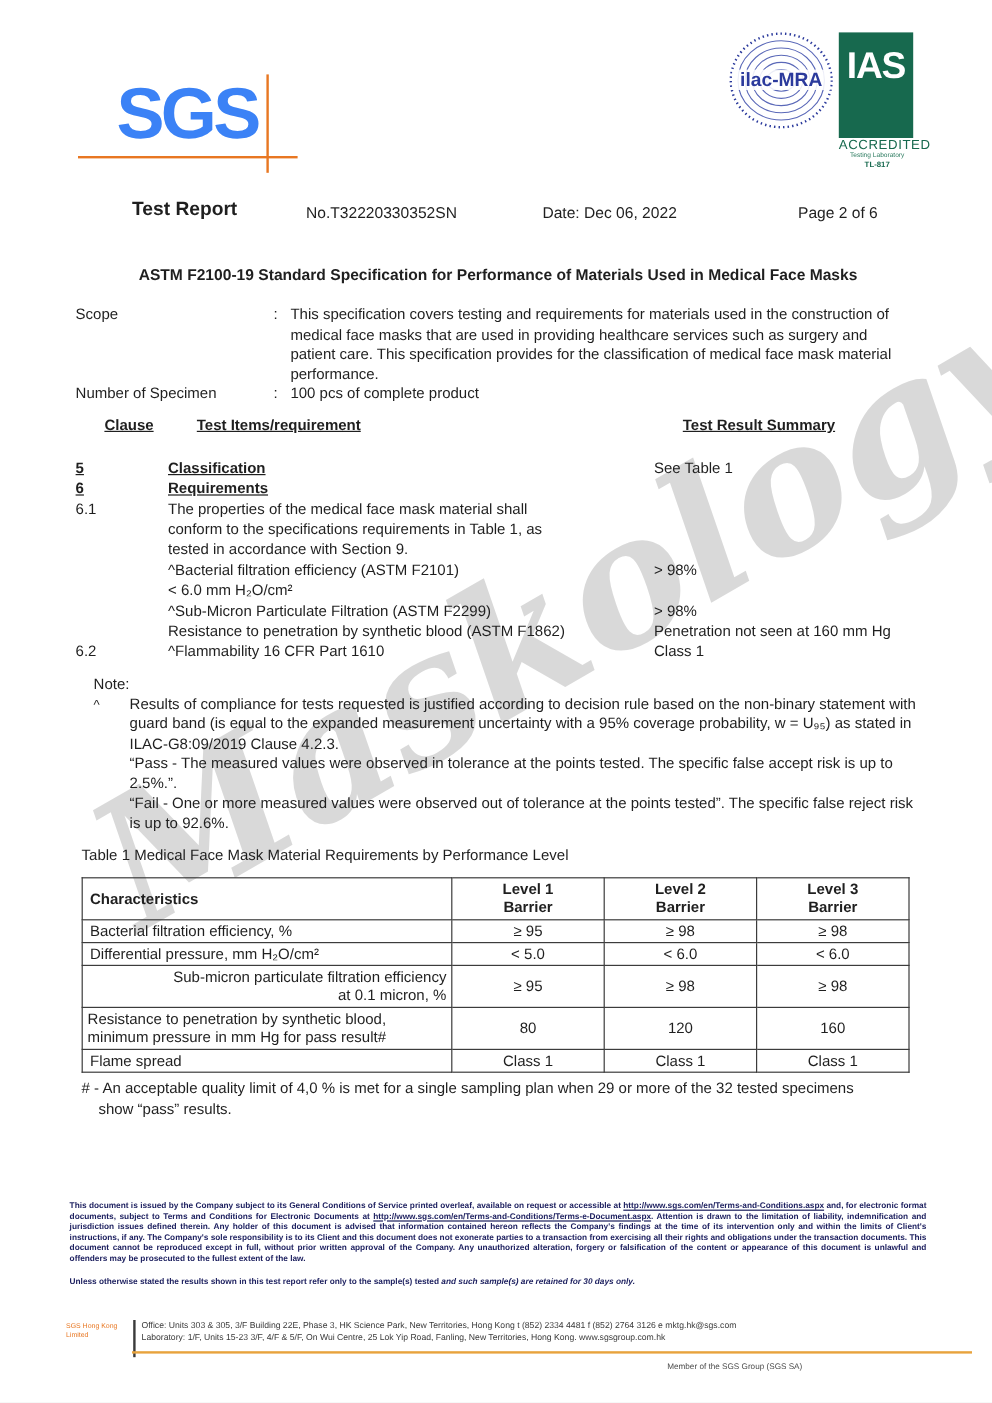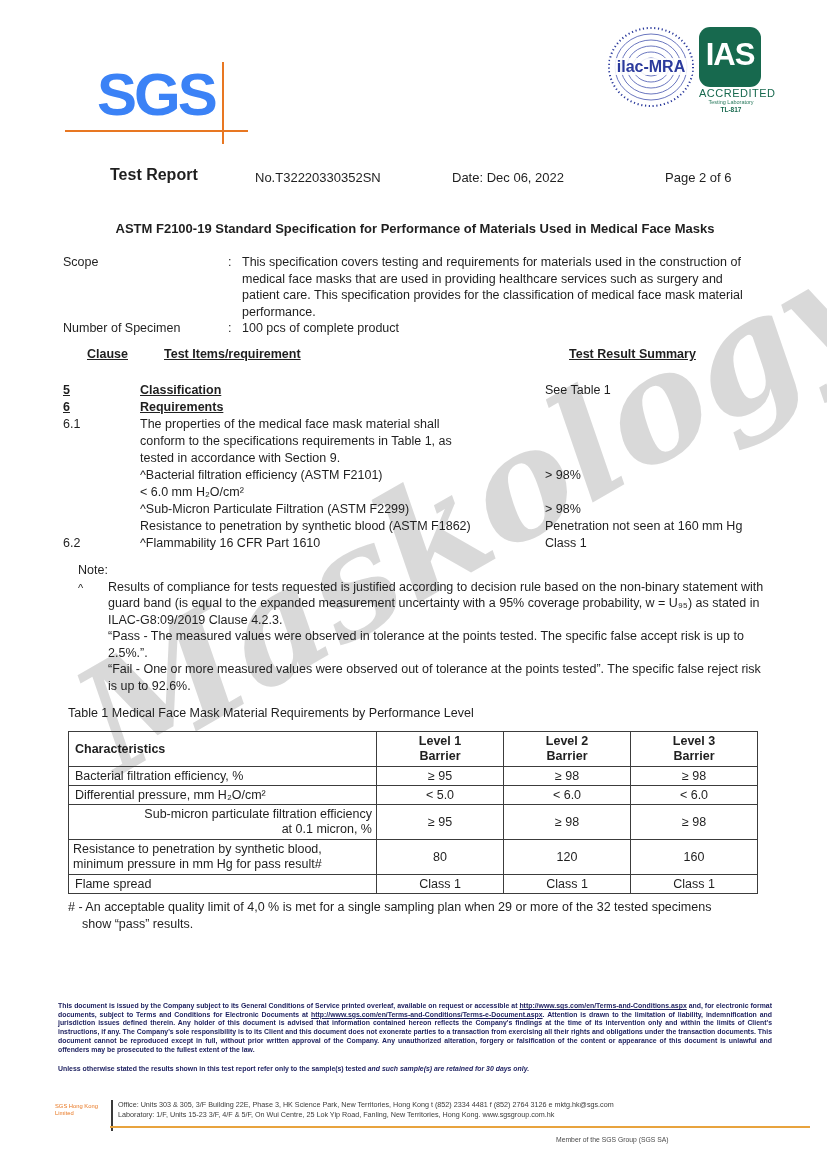--- a/index.html
+++ b/index.html
@@ -20,23 +20,23 @@
   
   .sgs-logo-text {
     position:absolute; left:97px; top:60px;
     font-size:60px; font-weight:bold; letter-spacing:-3px; color:#3b82f6;
   }
   .sgs-hline { position:absolute; left:65px; top:130px; width:183px; height:2px; background:#e87722; }
   .sgs-vline { position:absolute; left:222px; top:62px; width:2px; height:82px; background:#e87722; }
   .ilac-logo { position:absolute; left:606px; top:26px; }
   .ias-wrap { position:absolute; left:699px; top:27px; width:64px; text-align:center; }
   .ias-box {
-    width:62px; height:60px; background:#17694e; color:#ffffff;
+    width:62px; height:88px; background:#17694e; color:#ffffff;
     display:flex; align-items:flex-start; justify-content:center;
-    font-size:31px; font-weight:bold; letter-spacing:-1px; padding-top:10px;border-radius:11px;
+    font-size:31px; font-weight:bold; letter-spacing:-1px; padding-top:10px;
   }
   .ias-accredited { margin-top:0; color:#17694e; font-size:11px; font-weight:normal; letter-spacing:.5px; }
   .ias-sub { color:#2a7a5e; font-size:5.5px; }
   .ias-code { color:#17694e; font-size:6.5px; font-weight:bold; margin-top:1px; }
   
   .rep-title { position:absolute; left:110px; top:166px; font-size:16px; font-weight:bold; }
   .rep-no    { position:absolute; left:255px; top:170px; font-size:13px; }
   .rep-date  { position:absolute; left:452px; top:170px; font-size:13px; }
   .rep-page  { position:absolute; left:665px; top:170px; font-size:13px; }
   

